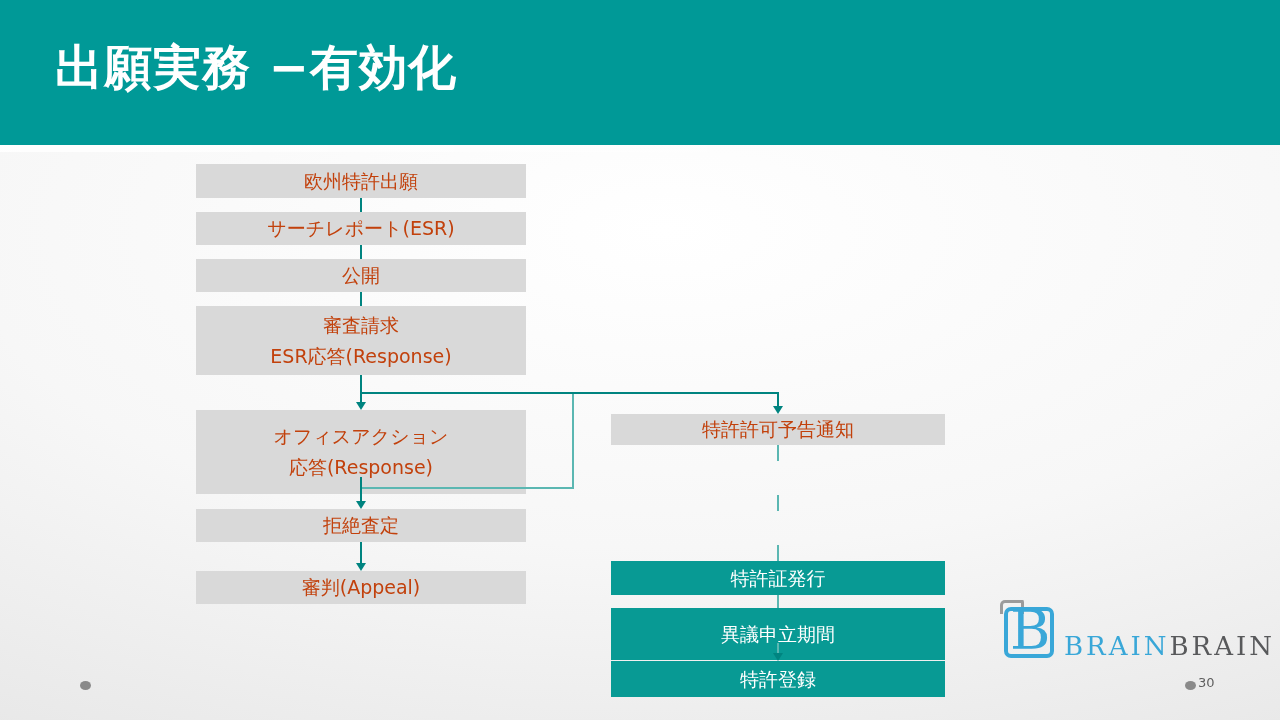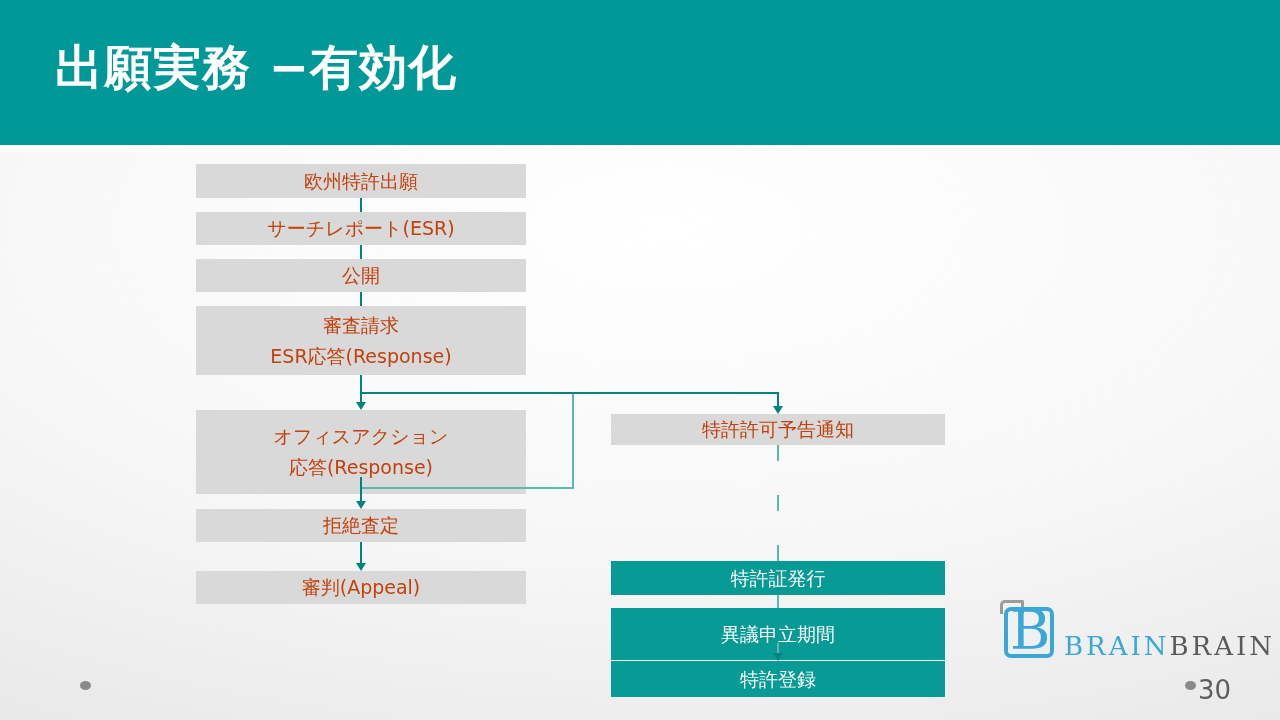--- a/index.html
+++ b/index.html
@@ -115,21 +115,21 @@
 
   
   .dot {
     position:absolute; width:11px; height:9px; border-radius:50%;
     background:#8a8a8a;
   }
   #dotL { left:80px;  top:681px; }
   #dotR { left:1185px; top:681px; }
   .page-num {
     position:absolute; left:1198px; top:675px;
-    font-size:26px; color:#5f5f5f;
+    font-size:13px; color:#5f5f5f;
   }
 </style>
 </head>
 <body>
 
 <div class="slide">
 
   <div class="header">
     <div class="title">出願実務 −有効化</div>
   </div>

